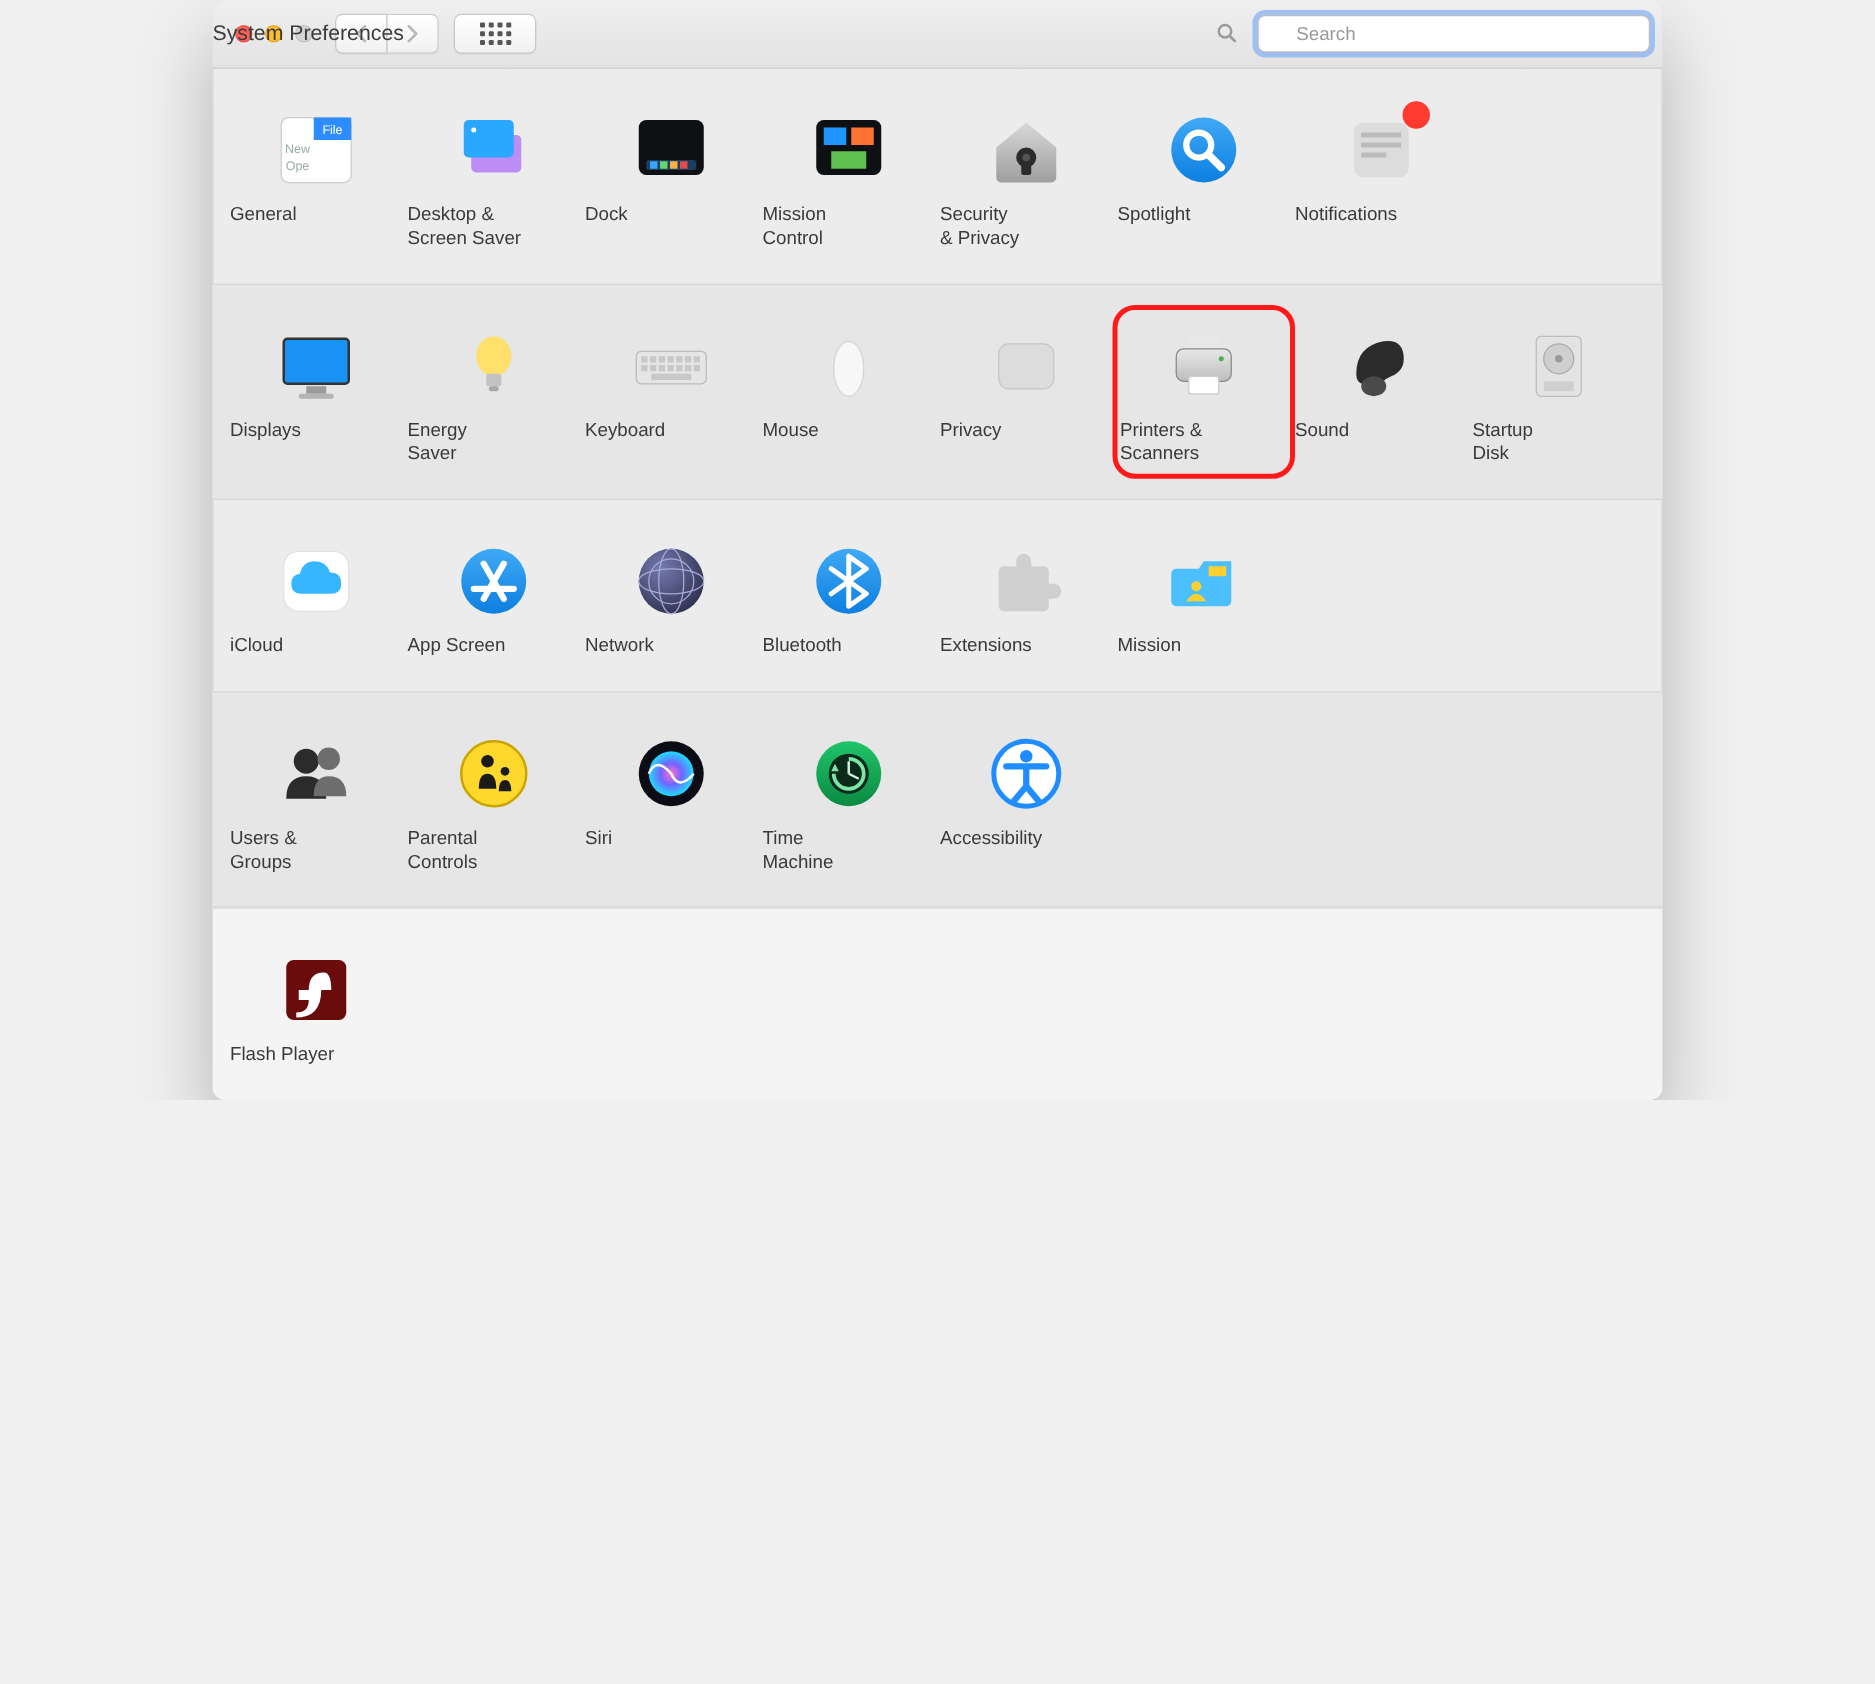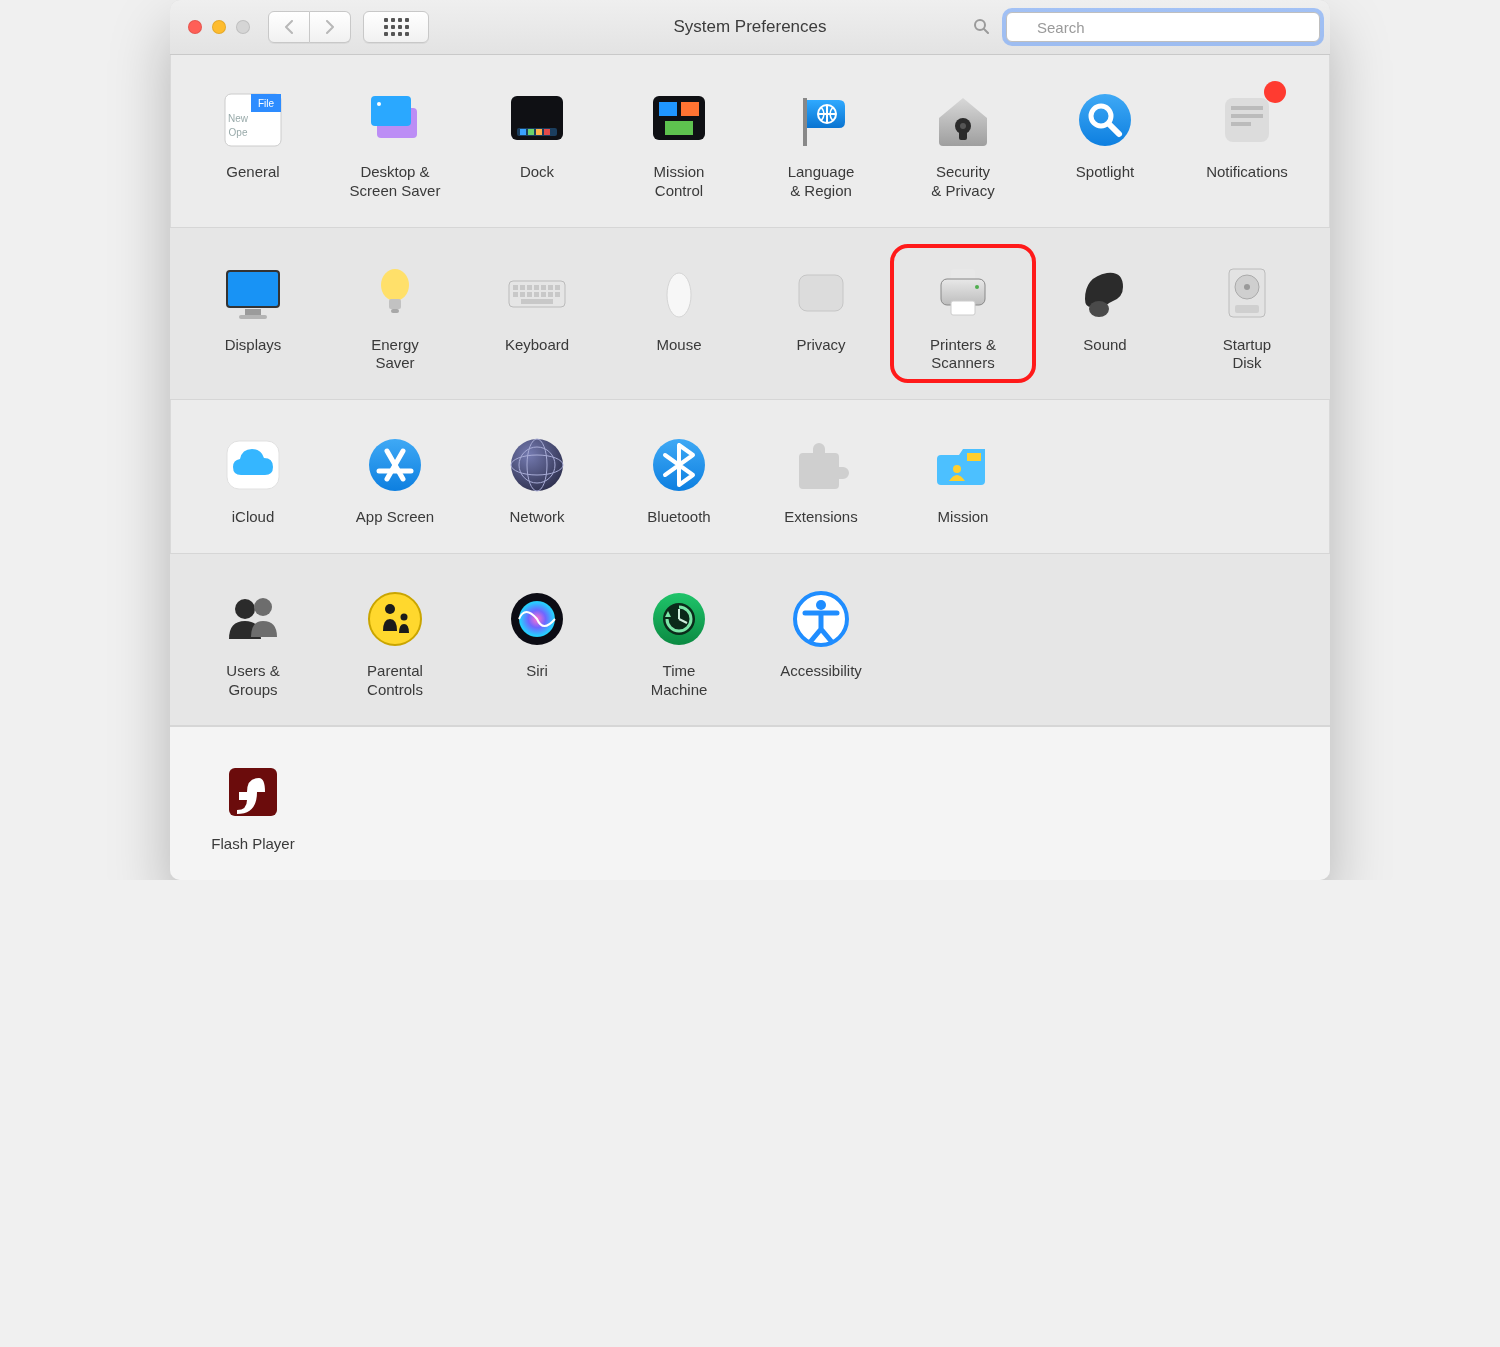--- a/index.html
+++ b/index.html
@@ -69,21 +69,20 @@
     grid-auto-rows:4px;
     gap:3px;
   }
   .grid-dots span {
     width:4px; height:4px; background:#555; border-radius:1px;
   }
 
   .win-title {
     position:absolute;
     left:0; right:0;
-    text-align:center;
     font-size:17px;
     color:#3c3c3c;
     pointer-events:none;
   }
 
   .search-wrap {
     margin-left:auto;
     position:relative;
     padding-left:41px;
   }
@@ -108,21 +107,20 @@
   .section {
     display:grid;
     grid-template-columns: repeat(8, 1fr);
     padding: 24px 12px 20px;
   }
   .section.alt { background:#e6e6e6; border-top:1px solid #d6d6d6; border-bottom:1px solid #d6d6d6;}
   .section.alt2 { background:#e6e6e6; border-top:1px solid #d6d6d6;border-bottom:1px solid #d6d6d6;}
   .section.last { background:#f4f4f4; border-top:1px solid #d6d6d6;}
 
   .pref {
-    text-align:center;
     padding: 6px 2px;
     cursor:pointer;
     border-radius:8px;
   }
   .pref .ic {
     width:70px; height:70px;
     margin:0 auto 8px;
     display:flex; align-items:center; justify-content:center;
     position:relative;
   }
@@ -495,29 +493,20 @@
             <svg>
               <use href="#ic-mission"></use>
             </svg>
           </div>
           <div class="label">Mission
 Control</div>
         </div>
         <div class="pref">
           <div class="ic">
             <svg>
-              <use href="#ic-language"></use>
-            </svg>
-          </div>
-          <div class="label">Language
-&amp; Region</div>
-        </div>
-        <div class="pref">
-          <div class="ic">
-            <svg>
               <use href="#ic-security"></use>
             </svg>
           </div>
           <div class="label">Security
 &amp; Privacy</div>
         </div>
         <div class="pref">
           <div class="ic">
             <svg>
               <use href="#ic-spotlight"></use>

